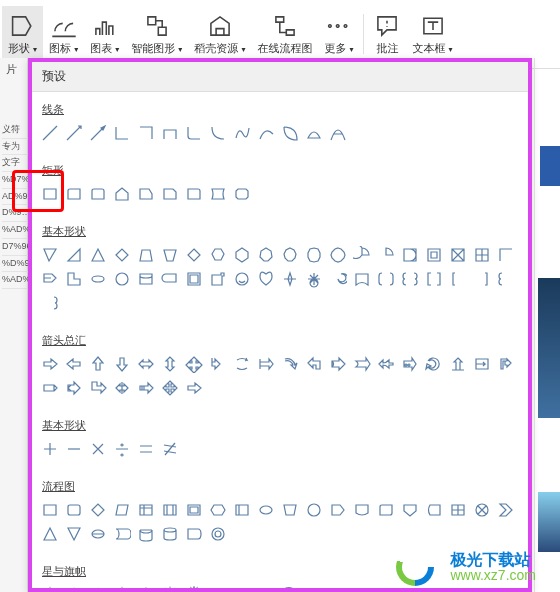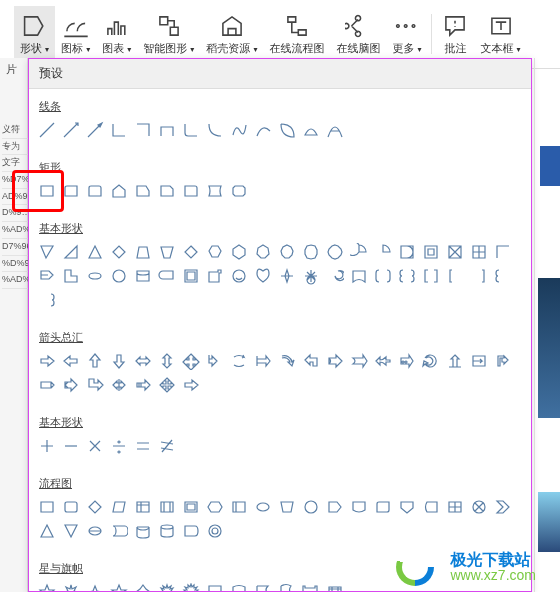--- a/index.html
+++ b/index.html
@@ -1,33 +1,33 @@
 <!DOCTYPE html>
 <html><head>
 <meta charset="utf-8">
 <style>
 * { margin: 0; padding: 0; box-sizing: border-box; font-family: "Microsoft YaHei", sans-serif; }
 body { background: #fff; width: 560px; height: 592px; overflow: hidden; font-size: 11px; color: #333; position: relative; }
 
 
-.toolbar { height: 69px; border-bottom: 1px solid #ddd; display: flex; align-items: center; padding: 0 2px; background: #fff; margin-left: 12px; }
+.toolbar { height: 69px; border-bottom: 1px solid #ddd; display: flex; align-items: center; padding: 0 2px; background: #fff; }
 .tb-item { display: flex; flex-direction: column; align-items: center; justify-content: center; height: 56px; padding: 0 6px; cursor: pointer; position: relative; }
 .tb-item.selected { background: #e8e8e8; }
 .tb-icon { width: 26px; height: 26px; display: flex; align-items: center; justify-content: center; margin-bottom: 2px; }
 .tb-label { font-size: 11px; color: #333; white-space: nowrap; }
 .tb-sep { width: 1px; height: 40px; background: #e0e0e0; margin: 0 4px; }
 
 
 .left-strip { position: absolute; left: 0; top: 58px; width: 28px; bottom: 0; border-right: 1px solid #ddd; background: #f5f5f5; }
 .left-strip .tab { writing-mode: horizontal-tb; font-size: 11px; padding: 4px 6px; color: #444; }
 .left-panel { position: absolute; left: 0; top: 120px; width: 36px; font-size: 9px; color: #555; line-height: 1.3; padding: 2px; overflow: hidden; white-space: nowrap; }
 .left-panel div { border-bottom: 1px solid #e4e4e4; padding: 2px 0; overflow: hidden; text-overflow: ellipsis; }
 
 
-.panel { position: absolute; left: 28px; top: 58px; right: 28px; bottom: 0; background: #fff; border: 1px solid #d946ef; box-shadow: 0 2px 8px rgba(0,0,0,0.15); overflow-y: auto; }
+.panel { position: absolute; left: 28px; top: 58px; right: 28px; bottom: 0; background: #fff; border: 4px solid #d946ef; box-shadow: 0 2px 8px rgba(0,0,0,0.15); overflow-y: auto; }
 .panel-header { background: #f0f0f0; padding: 6px 10px; font-size: 12px; color: #333; border-bottom: 1px solid #ddd; }
 .section { padding: 4px 8px 8px; }
 .section-title { font-size: 11px; color: #444; padding: 6px 2px 4px; text-decoration: underline; }
 .shape-row { display: flex; flex-wrap: wrap; gap: 4px; padding: 2px 0; }
 .shape { width: 20px; height: 20px; display: flex; align-items: center; justify-content: center; cursor: pointer; }
 .shape svg { width: 18px; height: 18px; }
 .shape svg * { stroke: #5b7fa6; stroke-width: 1.2; fill: none; }
 
 
 .red-box { position: absolute; left: 12px; top: 170px; width: 52px; height: 42px; border: 3px solid #f00; border-radius: 4px; pointer-events: none; z-index: 10; }
@@ -95,28 +95,20 @@
       </div>
       <div class="tb-label">稻壳资源 <span style="font-size:8px">▾</span></div>
     </div>
     <div class="tb-item">
       <div class="tb-icon">
         <svg viewBox="0 0 20 20">
           <path d="M3 3 L9 3 L9 7 L3 7 Z M11 13 L17 13 L17 17 L11 17 Z M6 7 L6 15 L11 15" stroke="#444" stroke-width="1.2" fill="none"></path>
         </svg>
       </div>
       <div class="tb-label">在线流程图</div>
-    </div>
-    <div class="tb-item">
-      <div class="tb-icon">
-        <svg viewBox="0 0 20 20">
-          <path d="M3 10 A2 2 0 1 0 3 10.01 M12 4 A2 2 0 1 0 12 4.01 M12 16 A2 2 0 1 0 12 16.01 M5 10 L10 5 M5 10 L10 15" stroke="#444" stroke-width="1.2" fill="none"></path>
-        </svg>
-      </div>
-      <div class="tb-label">在线脑图</div>
     </div>
     <div class="tb-item">
       <div class="tb-icon">
         <svg viewBox="0 0 20 20">
           <path d="M4 10 A1 1 0 1 0 4 10.01 M10 10 A1 1 0 1 0 10 10.01 M16 10 A1 1 0 1 0 16 10.01" stroke="#444" stroke-width="1.2" fill="none"></path>
         </svg>
       </div>
       <div class="tb-label">更多 <span style="font-size:8px">▾</span></div>
     </div>
     <div class="tb-sep"></div>

